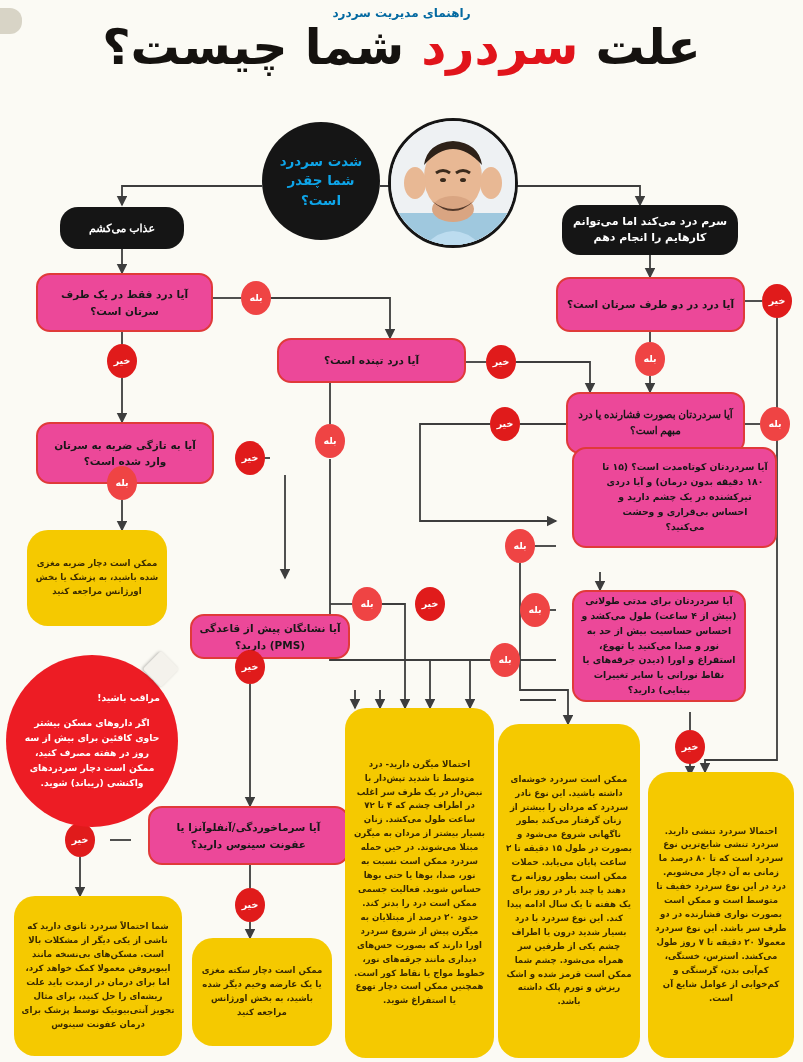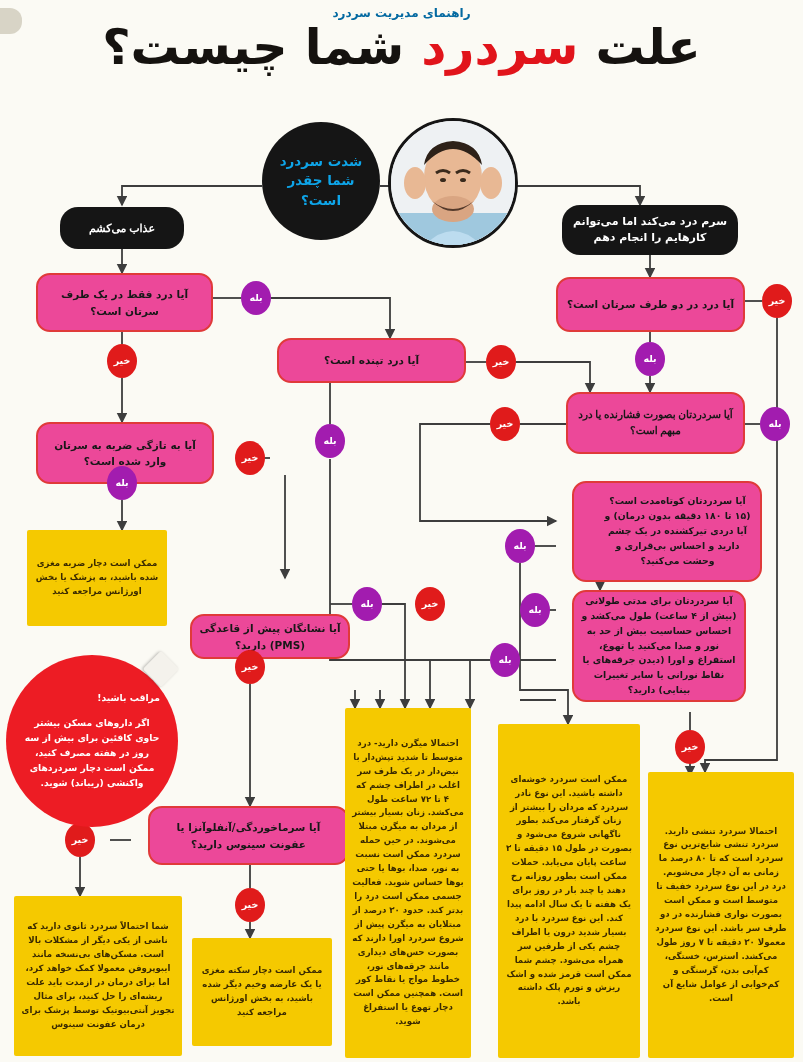--- a/index.html
+++ b/index.html
@@ -47,34 +47,34 @@
 
   .qbox{
     background:#ec4899;border:2.5px solid #e03a3a;border-radius:14px;
     display:flex;align-items:center;justify-content:center;text-align:center;
     font-size:10.5px;font-weight:bold;color:#181818;line-height:1.55;
     padding:5px 7px;
   }
   .qbox.small{font-size:9.3px;line-height:1.6;}
 
   .ybox{
-    background:#f5c900;border-radius:2px;color:#3a2a00;
+    background:#f5c900;border-radius:21px;color:#3a2a00;
     font-size:8.6px;font-weight:bold;line-height:1.62;
     text-align:center;padding:8px 7px;box-sizing:border-box;
     display:flex;align-items:center;justify-content:center;
     overflow:hidden;
   }
 
   .yesno{
     border-radius:50%;
     display:flex;align-items:center;justify-content:center;text-align:center;
     font-size:9.5px;font-weight:bold;line-height:1;color:#fff;
     width:30px;height:34px;
   }
-  .yes{background:#a21caf;}
+  .yes{background:#ef4444;}
   .no{background:#e01b1b;}
 
   .warn-circle{
     position:absolute;width:172px;height:172px;border-radius:50%;
     background:#ed1c24;color:#fff;display:flex;align-items:center;
     justify-content:center;text-align:center;padding:18px;box-sizing:border-box;
     font-size:9.2px;font-weight:bold;line-height:1.62;
   }
   .warn-curl{
     position:absolute;width:26px;height:26px;background:#f4f2ec;
@@ -211,21 +211,21 @@
   </div>
 
   <div class="node qbox" style="left:566px;top:392px;width:179px;height:62px;font-family:Liberation Serif, serif;">
     <span>آیا سردردتان بصورت فشارنده یا درد مبهم است؟</span>
   </div>
 
   <div class="node qbox" style="left:36px;top:422px;width:178px;height:62px;">
     <span>آیا به تازگی ضربه به سرتان وارد شده است؟</span>
   </div>
 
-  <div class="node qbox small" style="left:572px;top:481px;width:190px;height:101px;padding-left:28px;">
+  <div class="node qbox small" style="left:572px;top:447px;width:205px;height:101px;padding-left:28px;">
     <span>آیا سردردتان کوتاه‌مدت است؟ (۱۵ تا ۱۸۰ دقیقه بدون درمان) و آیا دردی تیرکشنده در یک چشم دارید و احساس بی‌قراری و وحشت می‌کنید؟</span>
   </div>
 
   <div class="node qbox" style="left:190px;top:578px;width:160px;height:45px;margin-top:36px;">
     <span>آیا نشانگان پیش از قاعدگی (PMS) دارید؟</span>
   </div>
 
   <div class="node qbox small" style="left:572px;top:590px;width:174px;height:112px;">
     <span>آیا سردردتان برای مدتی طولانی (بیش از ۴ ساعت) طول می‌کشد و احساس حساسیت بیش از حد به نور و صدا می‌کنید یا تهوع، استفراغ و اورا (دیدن جرقه‌های یا نقاط نورانی یا سایر تغییرات بینایی) دارید؟</span>
   </div>
@@ -307,21 +307,21 @@
     </div>
 
   <div class="node yesno no" style="left:235px;top:888px;">
     <span>خیر</span>
     </div>
 
   <div class="node ybox" style="left:27px;top:530px;width:140px;height:96px;">
     <span>ممکن است دچار ضربه مغزی شده باشید، به پزشک یا بخش اورژانس مراجعه کنید</span>
   </div>
 
-  <div class="node ybox" style="left:345px;top:708px;width:126px;height:350px;">
+  <div class="node ybox" style="left:345px;top:708px;width:149px;height:350px;">
     <span>احتمالا میگرن دارید- درد متوسط تا شدید تپش‌دار با نبض‌دار در یک طرف سر اغلب در اطراف چشم که ۴ تا ۷۲ ساعت طول می‌کشد. زنان بسیار بیشتر از مردان به میگرن مبتلا می‌شوند. در حین حمله سردرد ممکن است نسبت به نور، صدا، بوها یا حتی بوها حساس شوید. فعالیت جسمی ممکن است درد را بدتر کند. حدود ۳۰ درصد از مبتلایان به میگرن پیش از شروع سردرد اورا دارند که بصورت حس‌های دیداری مانند جرقه‌های نور، خطوط مواج یا نقاط کور است. همچنین ممکن است دچار تهوع یا استفراغ شوید.</span>
   </div>
 
   <div class="node ybox" style="left:498px;top:724px;width:142px;height:334px;">
     <span>ممکن است سردرد خوشه‌ای داشته باشید. این نوع نادر سردرد که مردان را بیشتر از زنان گرفتار می‌کند بطور ناگهانی شروع می‌شود و بصورت در طول ۱۵ دقیقه تا ۳ ساعت پایان می‌یابد. حملات ممکن است بطور روزانه رخ دهند یا چند بار در روز برای یک هفته تا یک سال ادامه پیدا کند. این نوع سردرد با درد بسیار شدید درون یا اطراف چشم یکی از طرفین سر همراه می‌شود. چشم شما ممکن است قرمز شده و اشک ریزش و تورم پلک داشته باشد.</span>
   </div>
 
   <div class="node ybox" style="left:648px;top:772px;width:146px;height:286px;">
     <span>احتمالا سردرد تنشی دارید. سردرد تنشی شایع‌ترین نوع سردرد است که تا ۸۰ درصد ما زمانی به آن دچار می‌شویم. درد در این نوع سردرد خفیف تا متوسط است و ممکن است بصورت نواری فشارنده در دو طرف سر باشد. این نوع سردرد معمولا ۳۰ دقیقه تا ۷ روز طول می‌کشد. استرس، خستگی، کم‌آبی بدن، گرسنگی و کم‌خوابی از عوامل شایع آن است.</span>
   </div>

